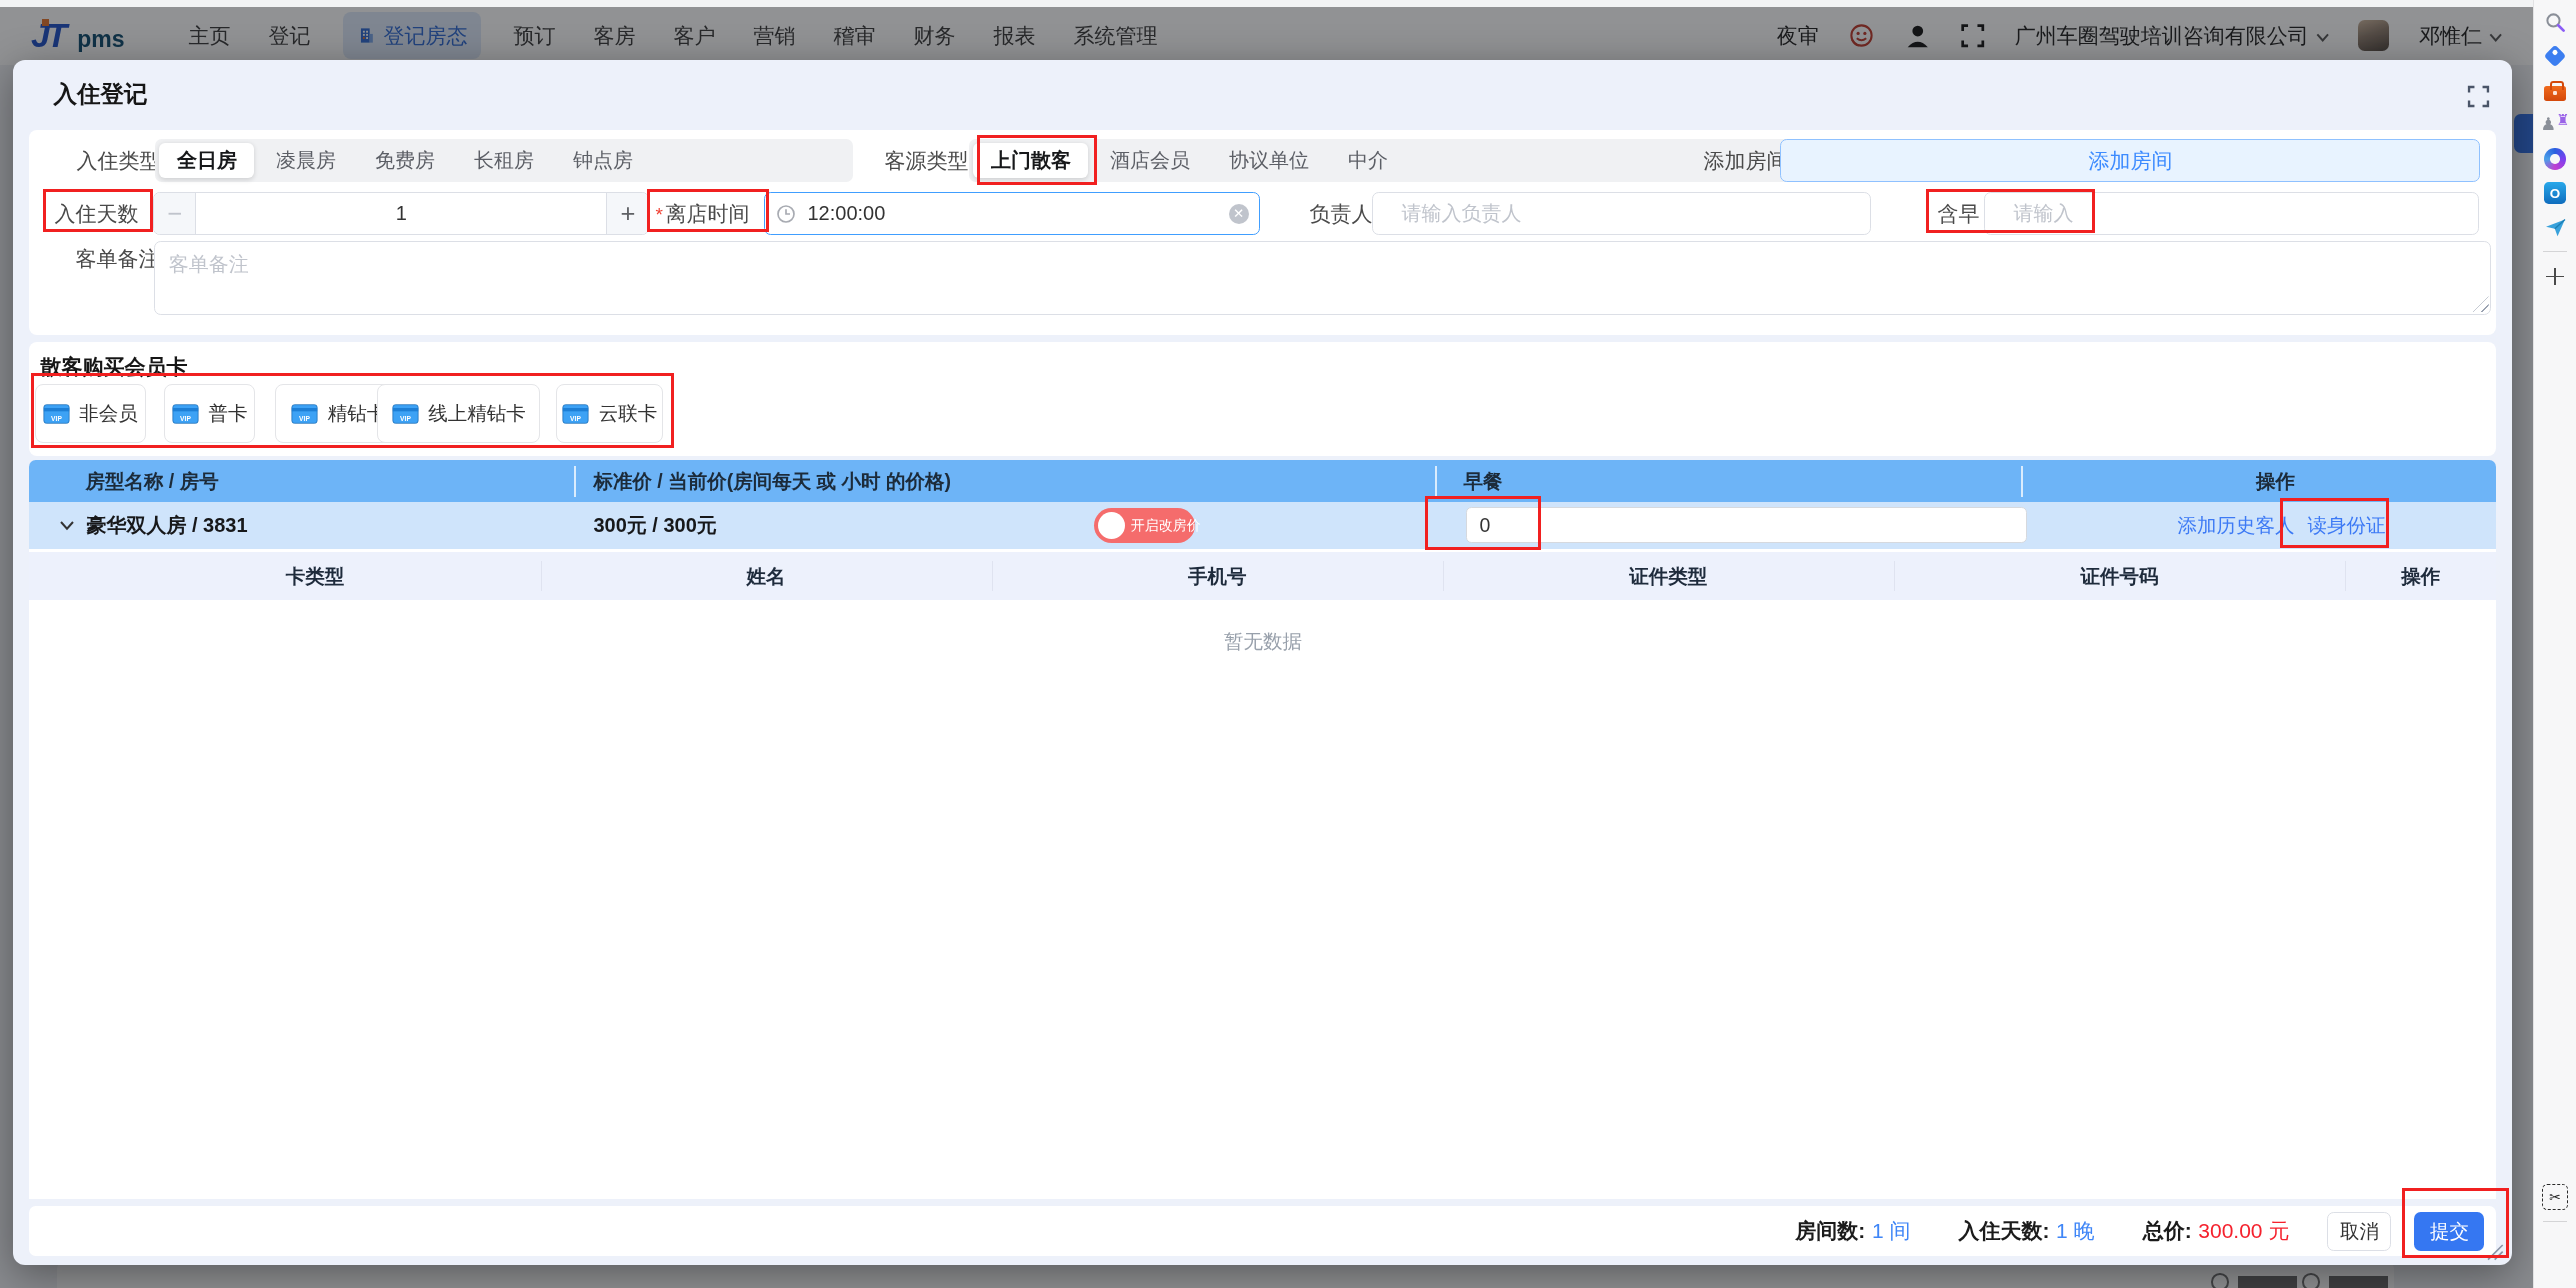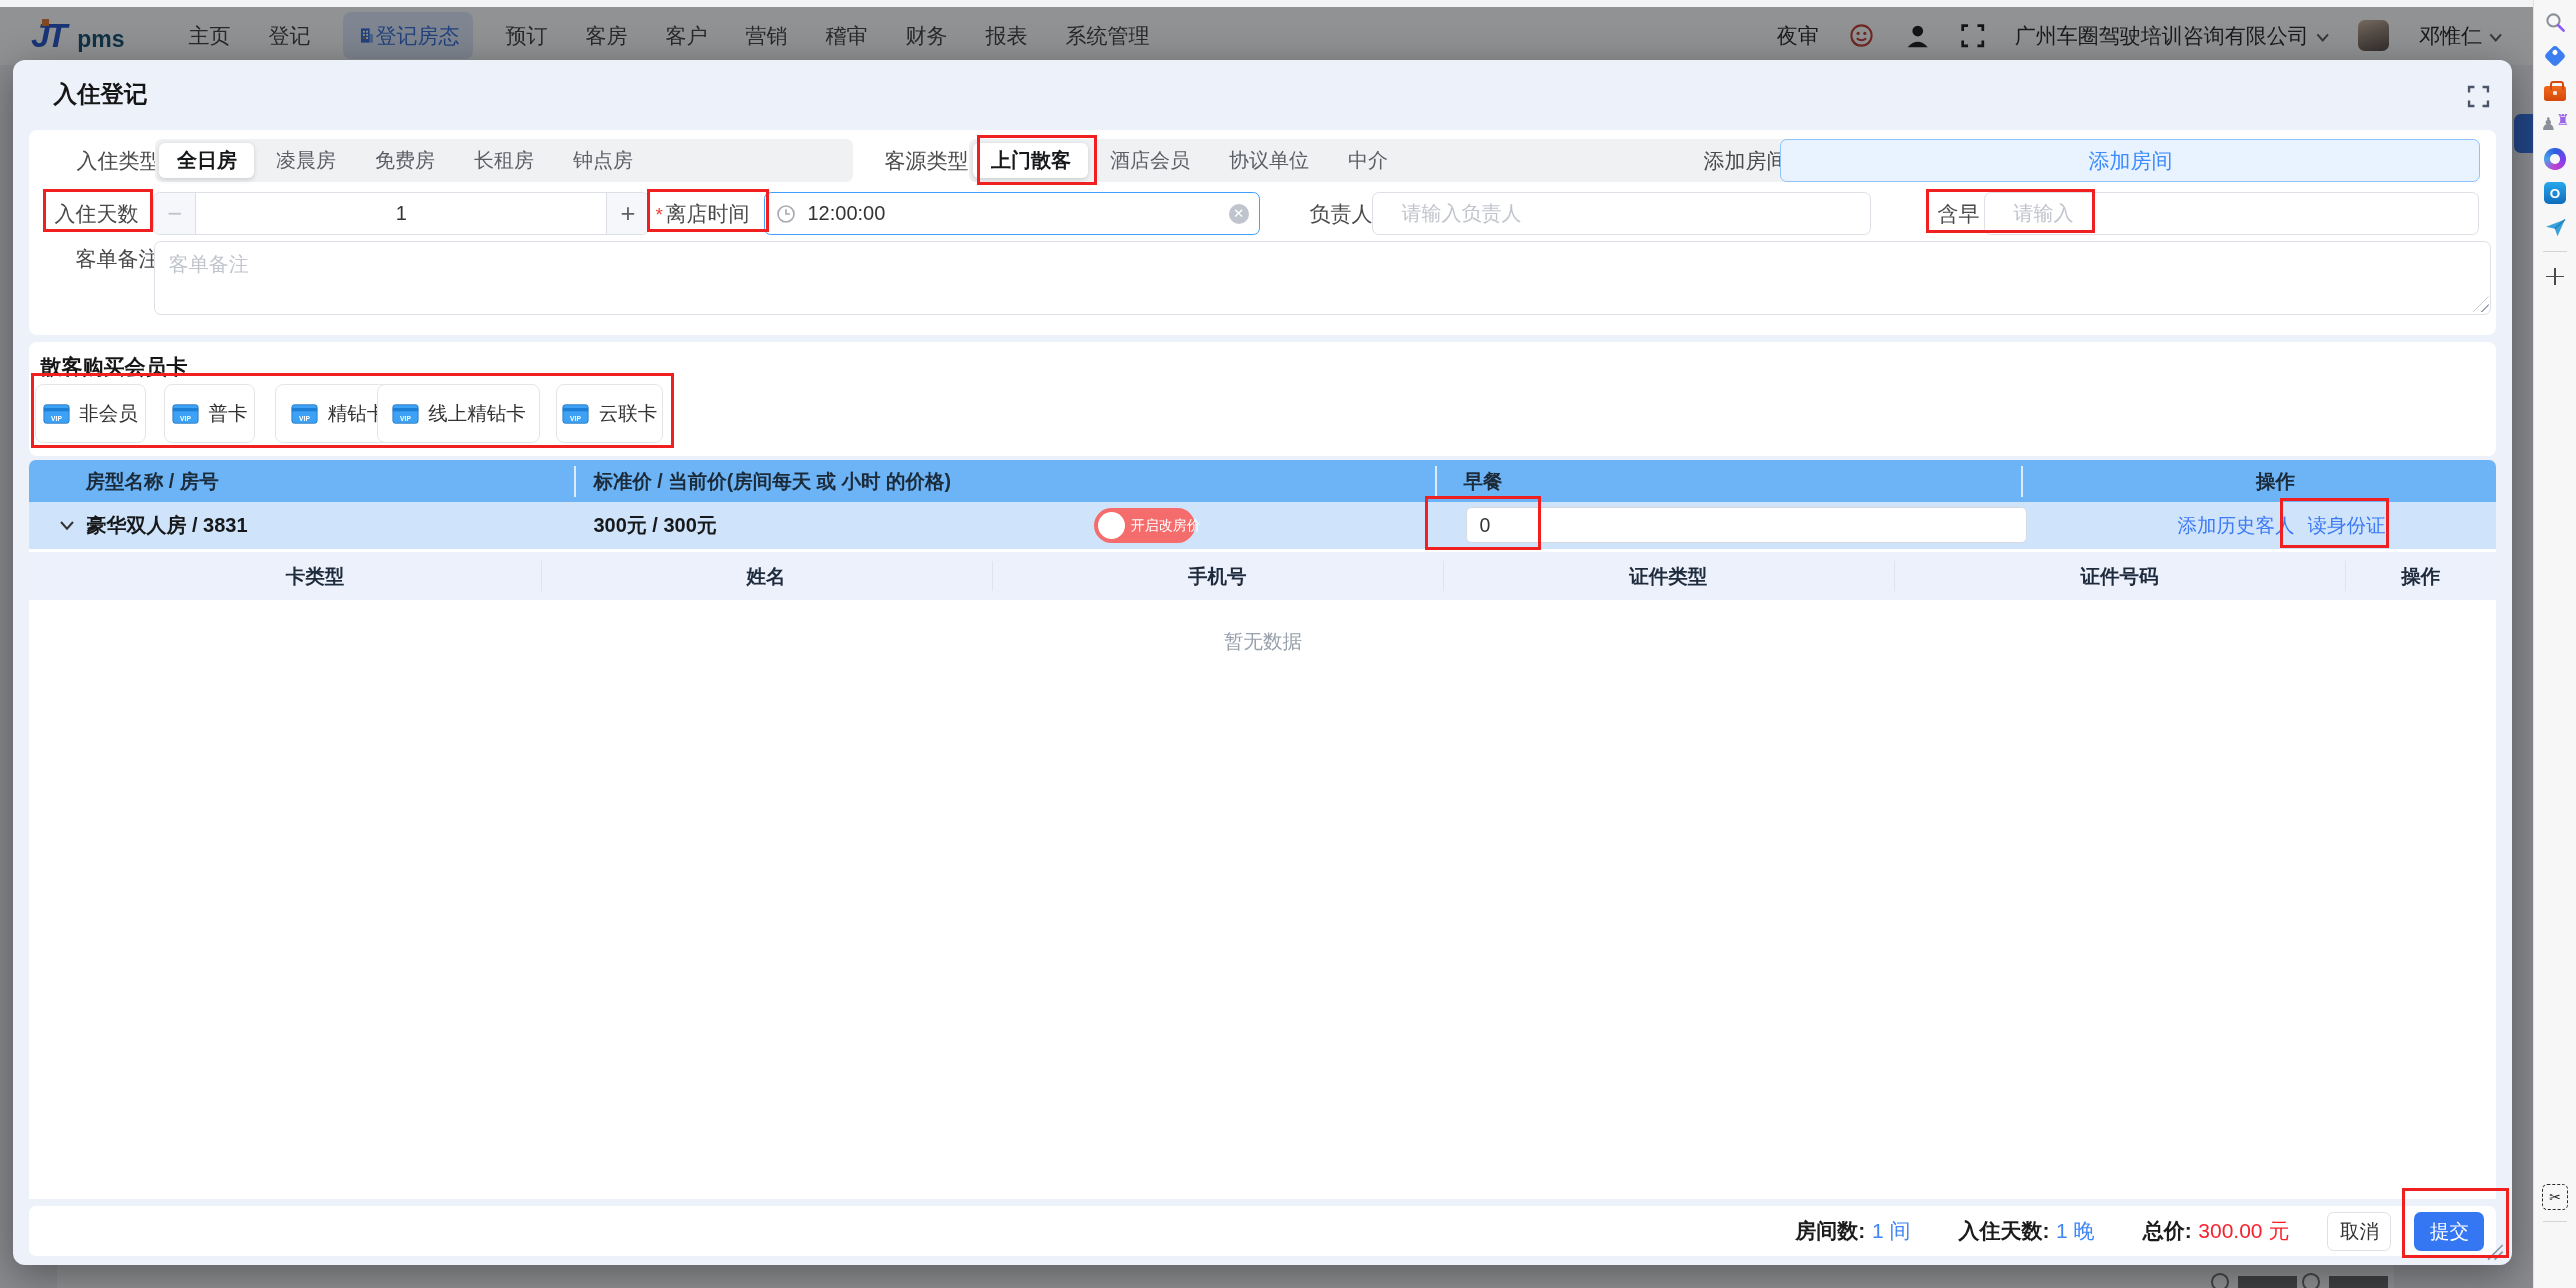--- a/index.html
+++ b/index.html
@@ -34,21 +34,21 @@
 
   
   .page{position:absolute;left:0;top:6.7px;width:2533px;height:1282px;background:#f0f2f5;z-index:1}
   .nav{position:absolute;left:0;top:0;width:100%;height:58px;background:#ffffff;display:flex;align-items:center;padding:0 31px}
   .logo{display:flex;align-items:baseline;gap:13.4px}
   .logo-mark{font-size:34px;font-weight:900;font-style:italic;color:#1d50c9;letter-spacing:-3.4px;position:relative}
   .logo-mark::after{content:"";position:absolute;left:10.7px;top:2.7px;width:7.4px;height:7.4px;background:#e2722a}
   .logo-text{font-size:23px;color:#0c4a6e;font-weight:600}
   .menu{display:flex;align-items:center;gap:38px;margin-left:64px;font-size:21px;color:#3a3a3a}
   .menu-item{cursor:pointer}
-  .menu-item.active{background:#dde9f9;color:#2e69d3;padding:9.4px 13.4px;border-radius:8px;display:flex;align-items:center;margin:0 -5.4px}
+  .menu-item.active{background:#dde9f9;color:#2e69d3;padding:9.4px 13.4px;border-radius:8px;display:flex;align-items:center;gap:8px;margin:0 -5.4px}
   .nav-right{margin-left:auto;display:flex;align-items:center;gap:29.5px;font-size:21px;color:#1f1f1f}
   .avatar{width:31px;height:31px;border-radius:6.7px;background:linear-gradient(160deg,#cbb49b 0%,#8c7a6b 45%,#4e453d 100%)}
   .chev{display:inline-block;margin-left:6.7px}
   .page-bottom-card{position:absolute;left:57px;top:1251px;width:2337px;height:94px;background:#fff;border-radius:12px}
   .radio-dot{position:absolute;top:15.4px;width:17.5px;height:17.5px;border:2px solid #6f6f6f;border-radius:50%}
   .txt-blob{position:absolute;top:18px;height:13.4px;background:#4c4c4c;opacity:.85}
   .hidden-frag{position:absolute;left:2514px;top:107px;width:19px;height:39px;background:#2f6fe4;border-radius:6.7px 0 0 6.7px}
 
   .overlay{position:absolute;left:0;top:6.7px;width:2533px;height:1282px;background:rgba(22,24,28,.47);z-index:5}
 

